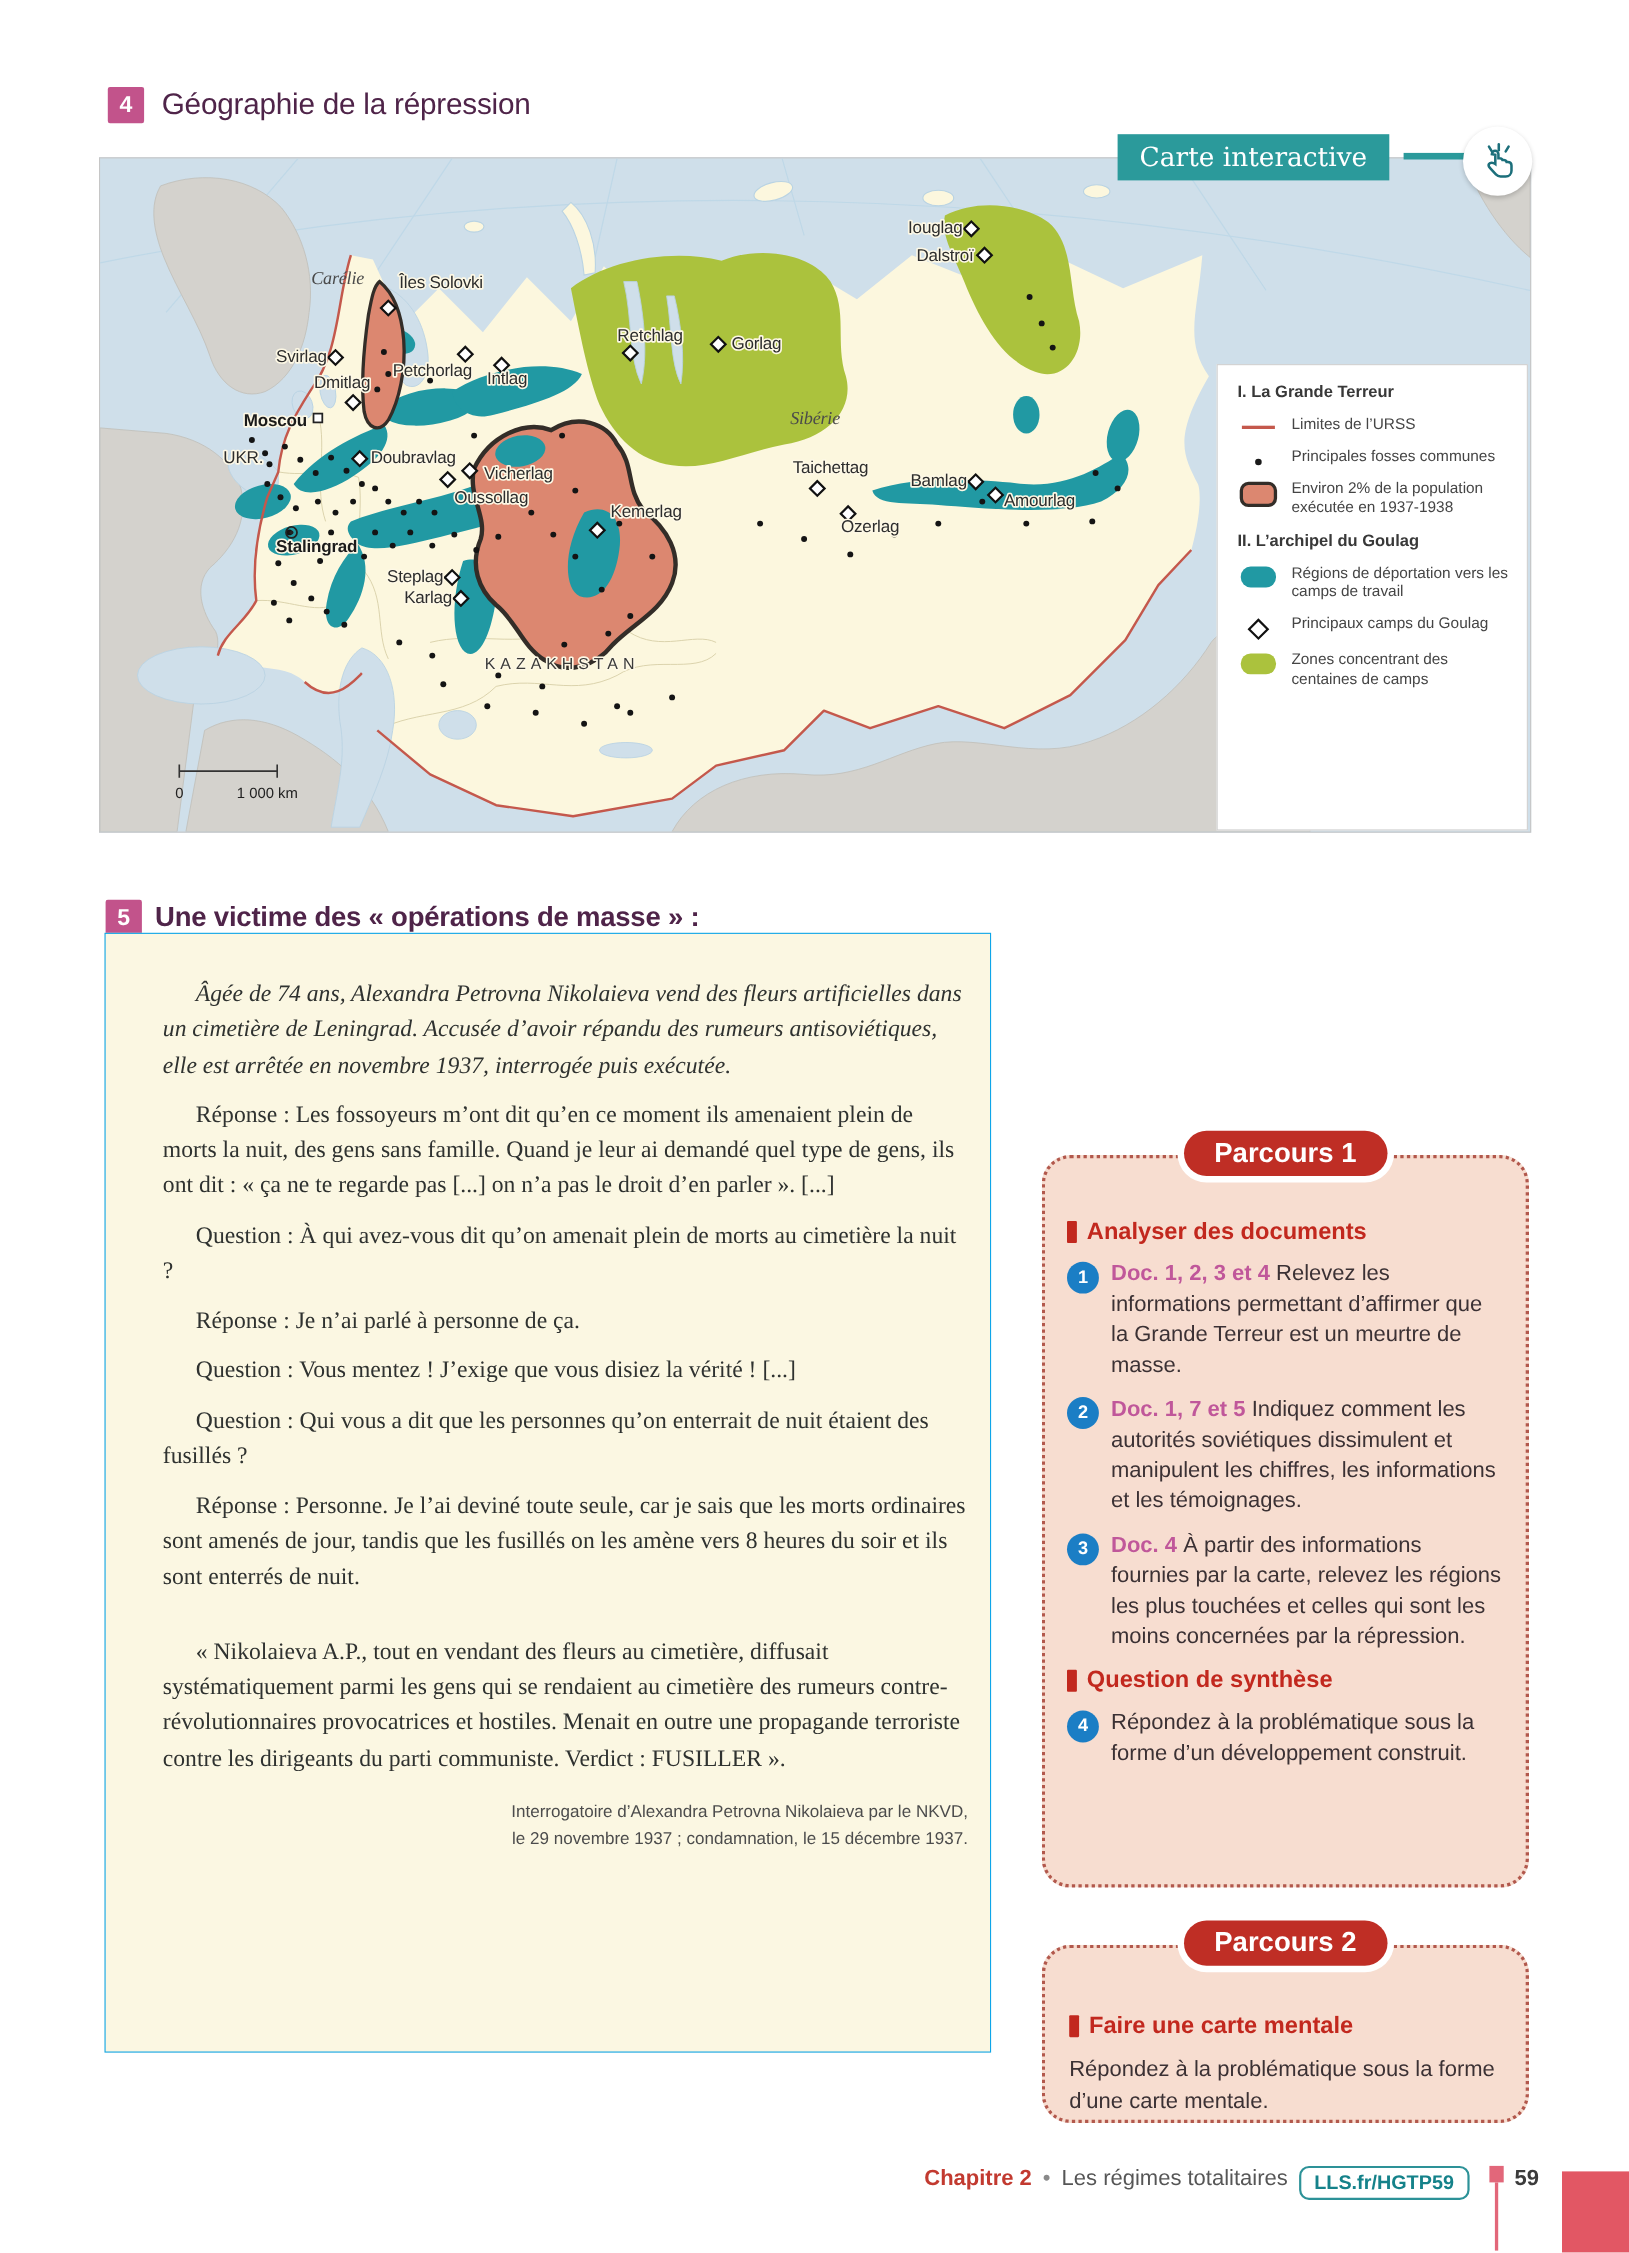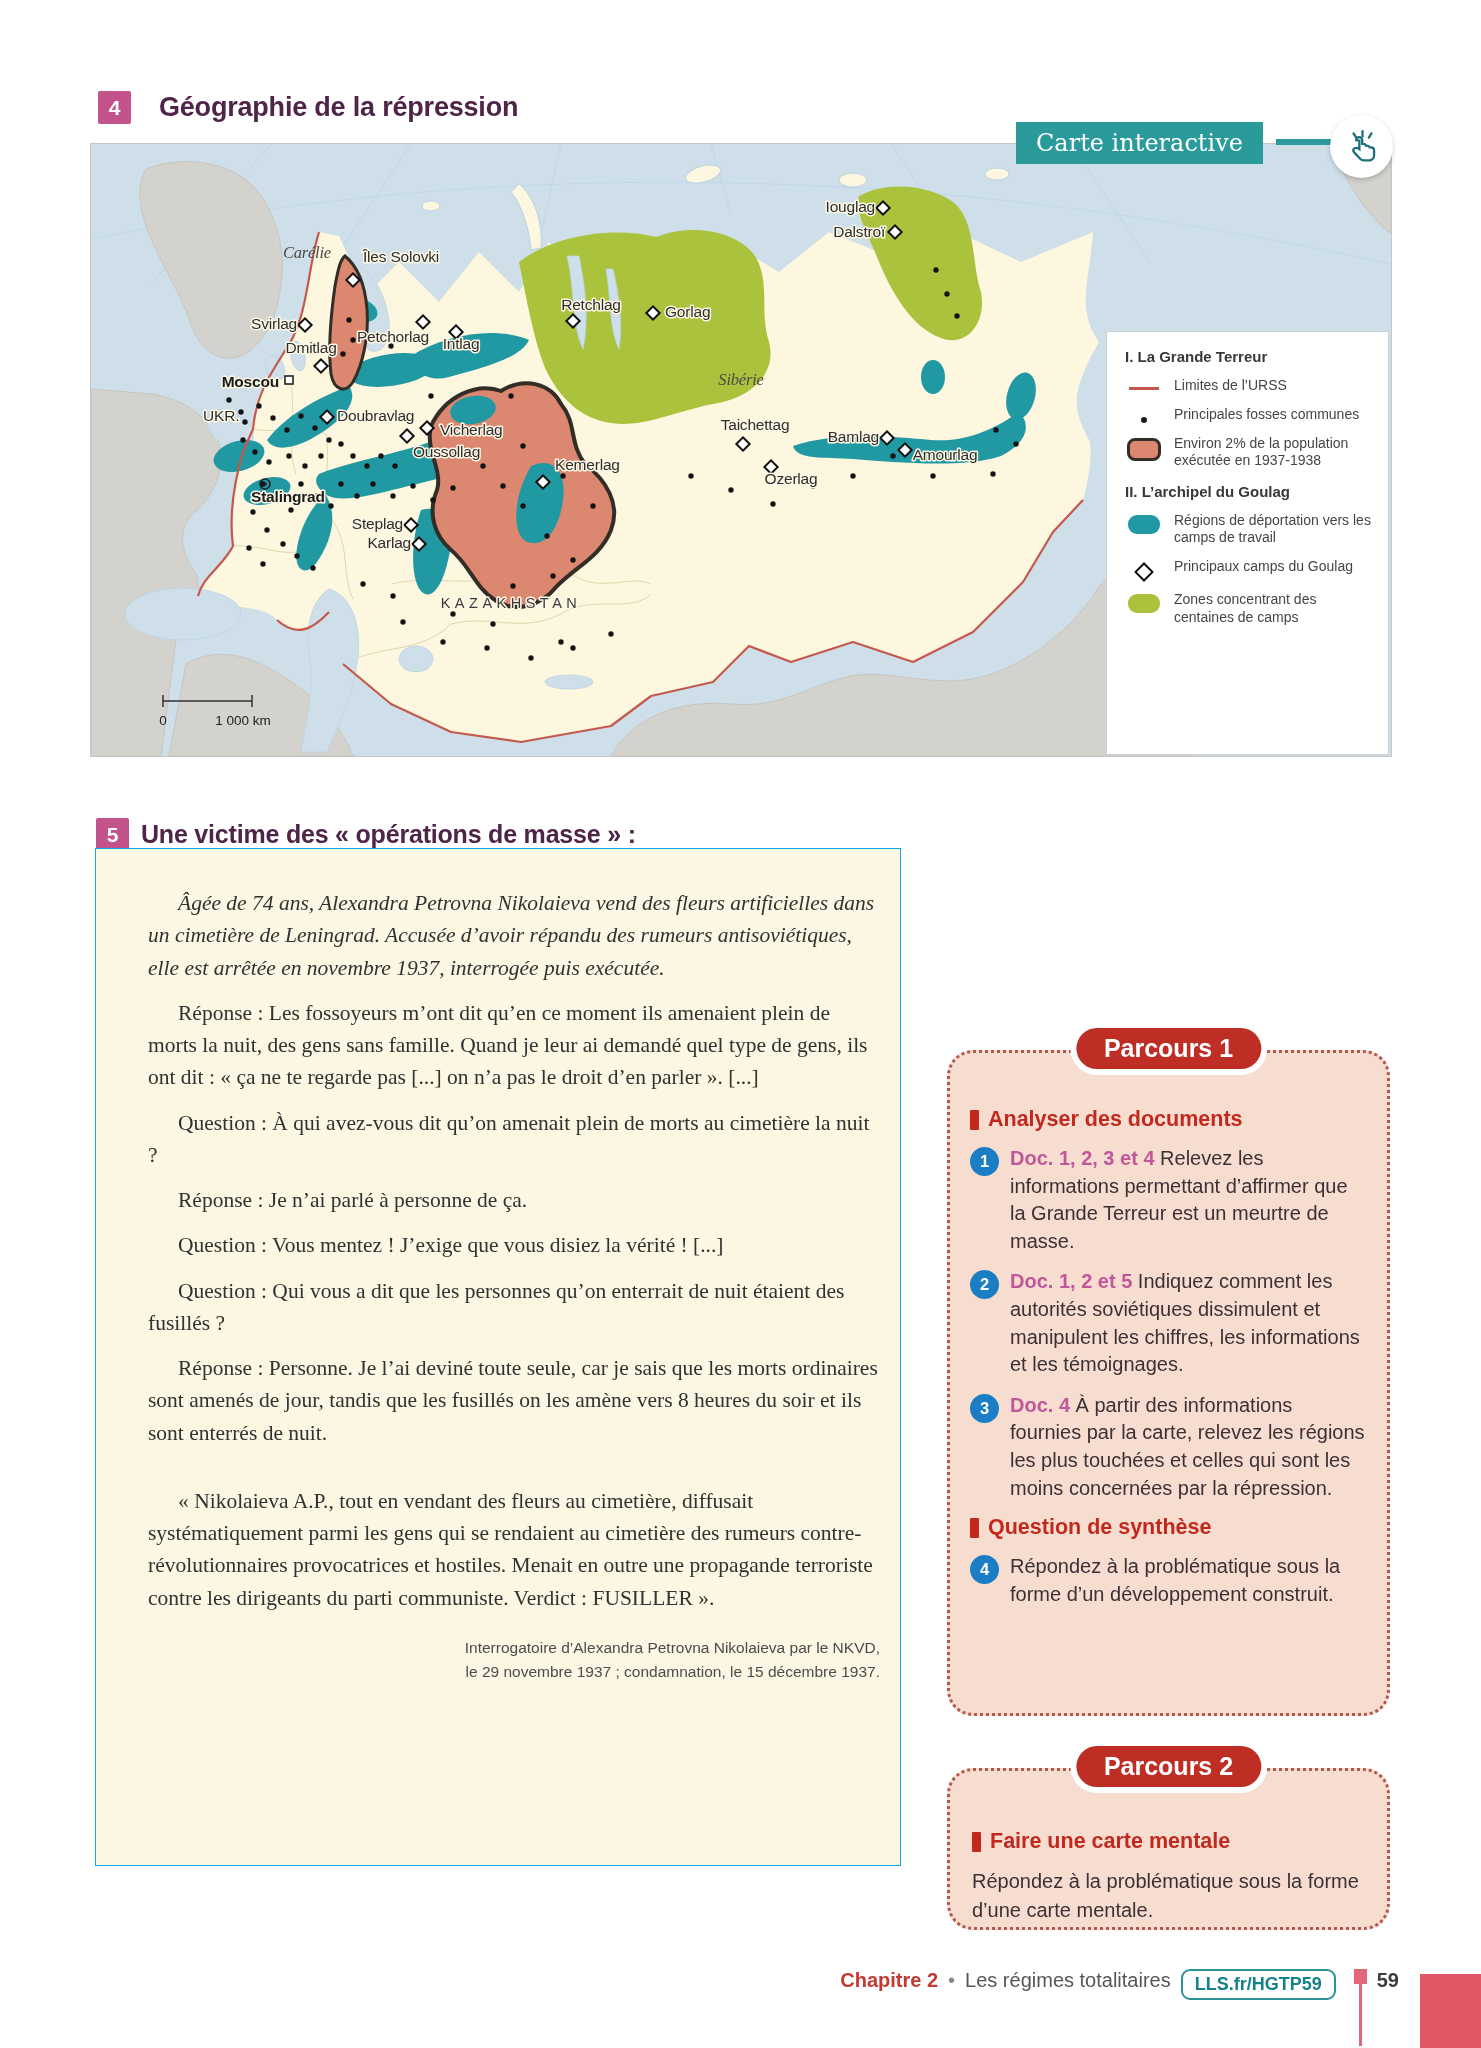--- a/index.html
+++ b/index.html
@@ -3,21 +3,21 @@
 <meta charset="utf-8">
 <style>
   html,body{margin:0;padding:0;background:#fff;}
   body{font-family:"Liberation Sans",sans-serif;}
   .page{position:relative;width:1481px;height:2048px;background:#fff;overflow:hidden;}
 
   
   .doc-header{position:absolute;left:98px;top:76px;display:flex;align-items:center;gap:12px;}
   .num-box{width:33px;height:33px;background:var(--pink);color:#fff;font-size:21px;font-weight:700;
            display:flex;align-items:center;justify-content:center;border-radius:2px;flex:0 0 33px;}
-  h1{font-size:27px;font-weight:700;color:var(--plum);margin:16px;letter-spacing:-.2px;}
+  h1{font-size:27px;font-weight:400;color:var(--plum);margin:4px;letter-spacing:-.2px;}
   .h5{position:absolute;left:96px;top:818px;width:830px;}
   .h5 .row1{display:flex;align-items:center;gap:12px;}
   .h5 h2{font-size:25px;font-weight:800;color:var(--plum);margin:0;letter-spacing:-.2px;}
   .h5 .row2{margin-top:7px;}
 
   
   .map-wrap{position:absolute;left:90px;top:143px;width:1300px;height:612px;border:1px solid #c6c6c6;
             box-sizing:content-box;background:var(--sea);}
   .map-wrap svg{display:block;width:1300px;height:612px;}
   .merid{stroke:#bcd7e7;stroke-width:1.1;fill:none;opacity:.85;}
@@ -452,21 +452,21 @@
         <div class="p-head">
           <span class="bullet"></span>
           <span>Analyser des documents</span>
         </div>
         <div class="q">
           <span class="q-num">1</span>
           <div class="q-body"><span class="q-docs">Doc. 1, 2, 3 et 4 </span>Relevez les informations permettant d’affirmer que la Grande Terreur est un meurtre de masse.</div>
         </div>
         <div class="q">
           <span class="q-num">2</span>
-          <div class="q-body"><span class="q-docs">Doc. 1, 2 et 5 </span>Indiquez comment les autorités soviétiques dissimulent et manipulent les chiffres, les informations et les témoignages.</div>
+          <div class="q-body"><span class="q-docs">Doc. 1, 7 et 5 </span>Indiquez comment les autorités soviétiques dissimulent et manipulent les chiffres, les informations et les témoignages.</div>
         </div>
         <div class="q">
           <span class="q-num">3</span>
           <div class="q-body"><span class="q-docs">Doc. 4 </span>À partir des informations fournies par la carte, relevez les régions les plus touchées et celles qui sont les moins concernées par la répression.</div>
         </div>
         <div class="p-head">
           <span class="bullet"></span>
           <span>Question de synthèse</span>
         </div>
         <div class="q">

